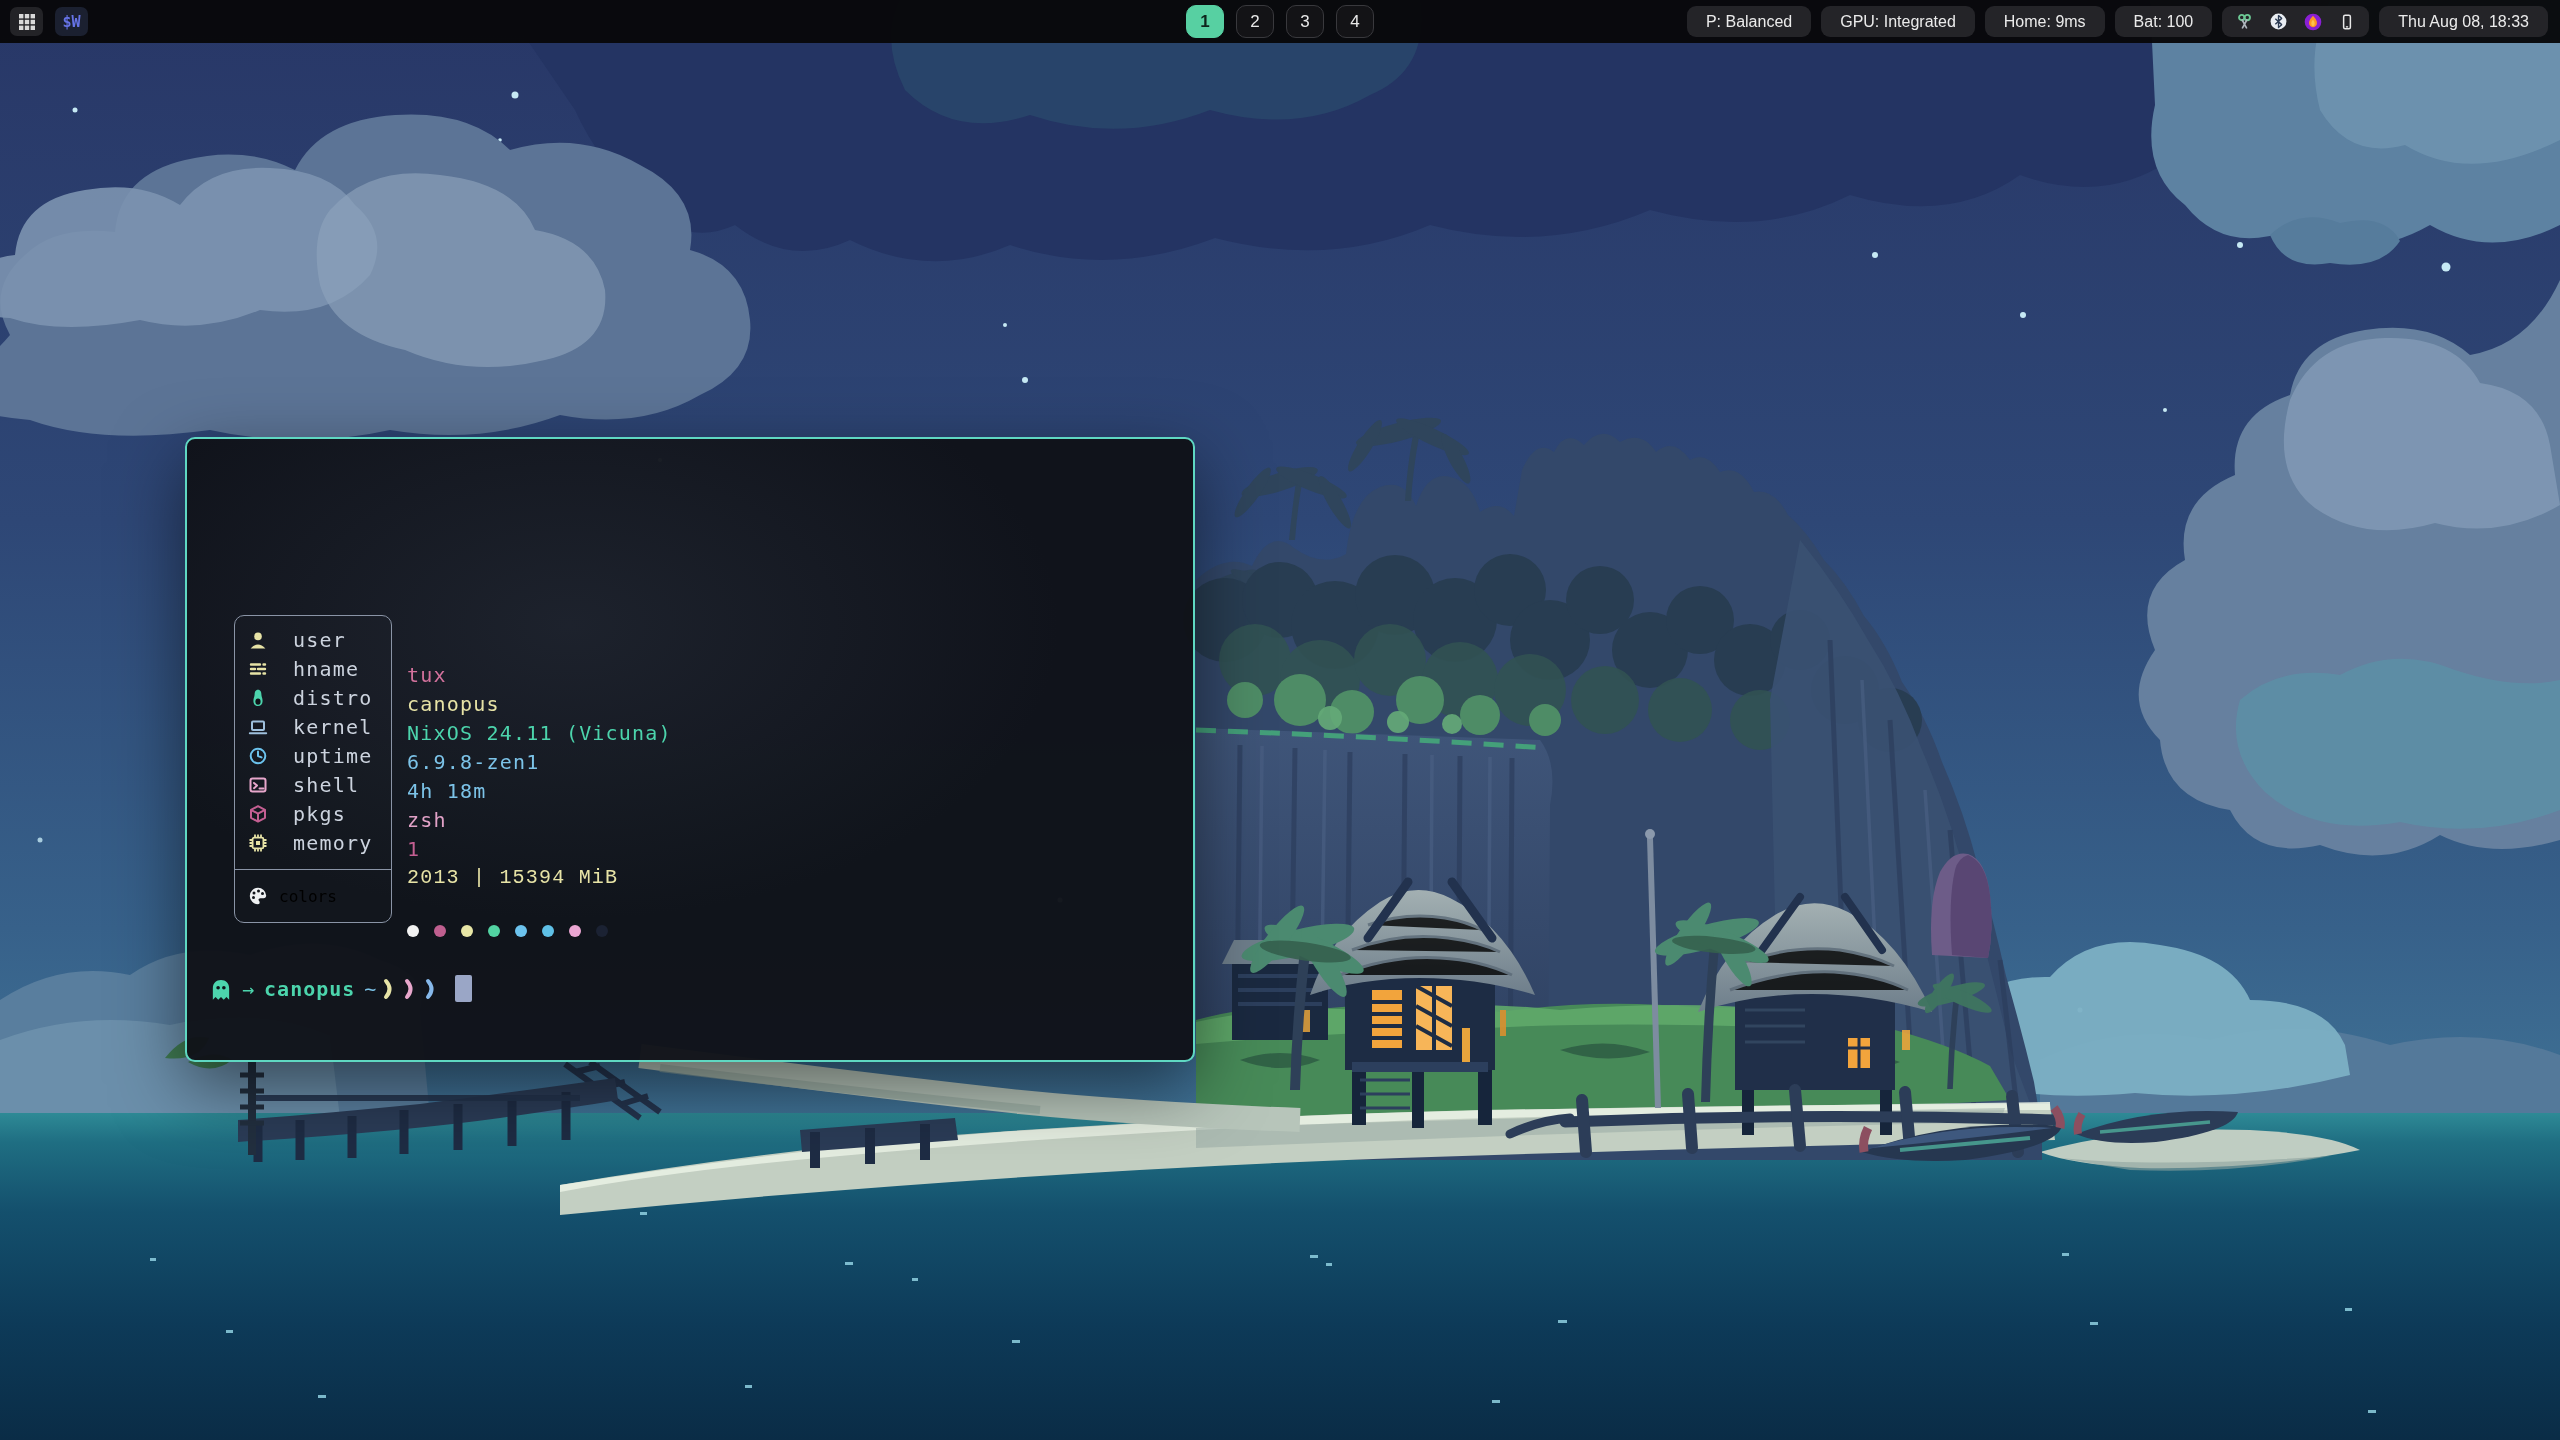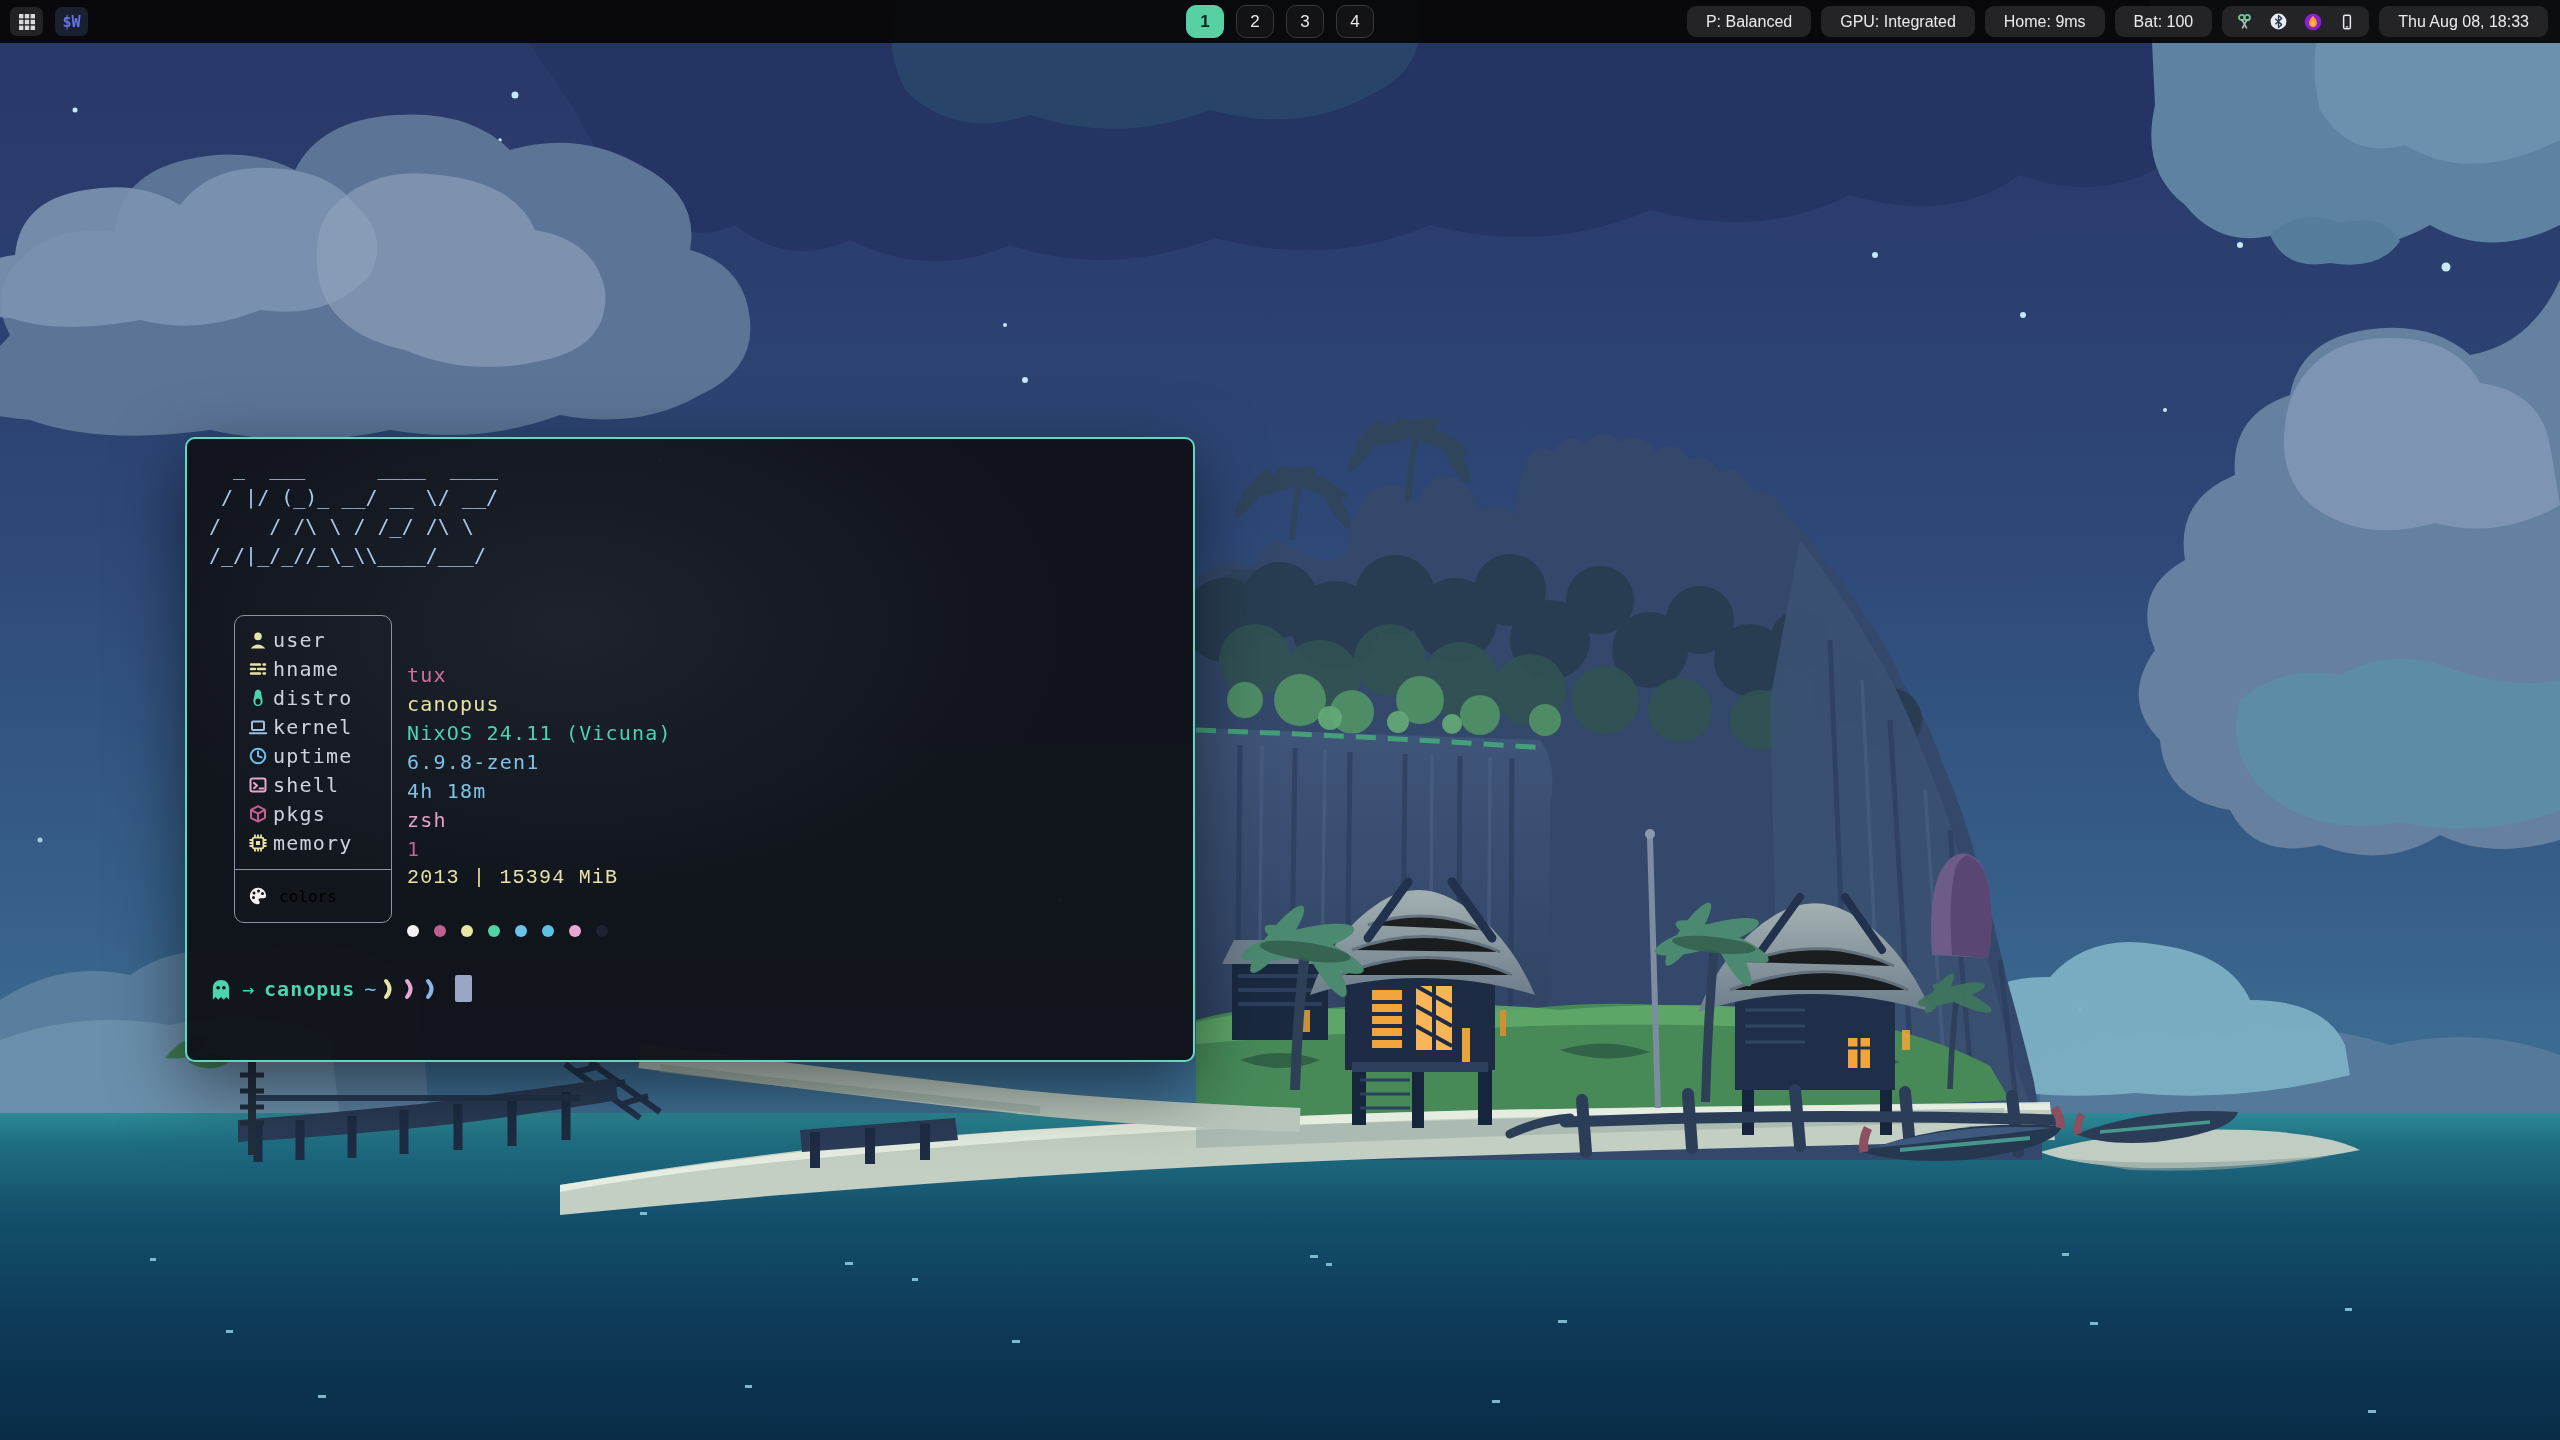--- a/index.html
+++ b/index.html
@@ -31,21 +31,21 @@
   
   .terminal { position:absolute; left:185px; top:437px; width:1010px; height:625px; z-index:20;
               border:2px solid #5fd8c2; border-radius:10px;
               background:radial-gradient(ellipse 700px 420px at 38% 30%, rgba(42,49,62,0.5), rgba(0,0,0,0) 70%), rgba(15,18,24,0.97);
               box-shadow:0 24px 70px rgba(0,0,0,0.5);
               font-family:"DejaVu Sans Mono",monospace; }
   .ascii { position:absolute; left:22px; top:15px; color:#a9c9ef; font-size:20px; line-height:29px; white-space:pre; }
   .fetch { position:absolute; left:47px; top:176px; }
   .fetch-box { width:158px; border:1.5px solid #8a94a6; border-radius:10px; background:rgba(255,255,255,0.012); }
   .fetch-main { padding:9px 0 12px; }
-  .frow { height:29px; display:flex; align-items:center; padding-left:13px; gap:5px; }
+  .frow { height:29px; display:flex; align-items:center; padding-left:13px; gap:25px; }
   .frow .lbl { color:#ccd3de; font-size:20px; letter-spacing:1.2px; }
   .fetch-sep { border-top:1.5px solid #8a94a6; }
   .fetch-colors { height:52px; display:flex; align-items:center; padding-left:13px; gap:11px; }
   .fetch-vals { position:absolute; left:173px; top:0; }
   .vmain { padding:9px 0 12px; }
   .vrow { height:29px; display:flex; align-items:center; font-size:20px; letter-spacing:1.2px; white-space:pre; }
   .vdots { height:54px; display:flex; align-items:center; gap:15px; }
   .dot { width:12px; height:12px; border-radius:50%; display:inline-block; }
   .prompt { position:absolute; left:22px; top:536px; display:flex; align-items:center; gap:9px;
             font-size:20px; letter-spacing:1px; }
@@ -530,21 +530,20 @@
           <path d="M10.5,18.5 h3" stroke="#e8e8e8" stroke-width="1.8"></path>
         </svg>
       </div>
 
       <div class="pill">Thu Aug 08, 18:33</div>
     </div>
   </header>
 
   <div class="terminal">
 
-    <div class="ascii"><div>  _  ___      ____  ____</div><div> / |/ (_)_ __/ __ \/ __/</div><div>/    / /\ \ / /_/ /\ \</div><div>/_/|_/_//_\_\\____/___/</div></div>
 
     <div class="fetch">
       <div class="fetch-box">
         <div class="fetch-main">
           <div class="frow">
             <svg width="20" height="20" viewBox="0 0 20 20" fill="#e7e3a6">
               <circle cx="10" cy="6.4" r="3.8"></circle>
                 <path d="M2.6,18.5 Q10,10.5 17.4,18.5 Z"></path>
             </svg>
             <span class="lbl">user</span>

